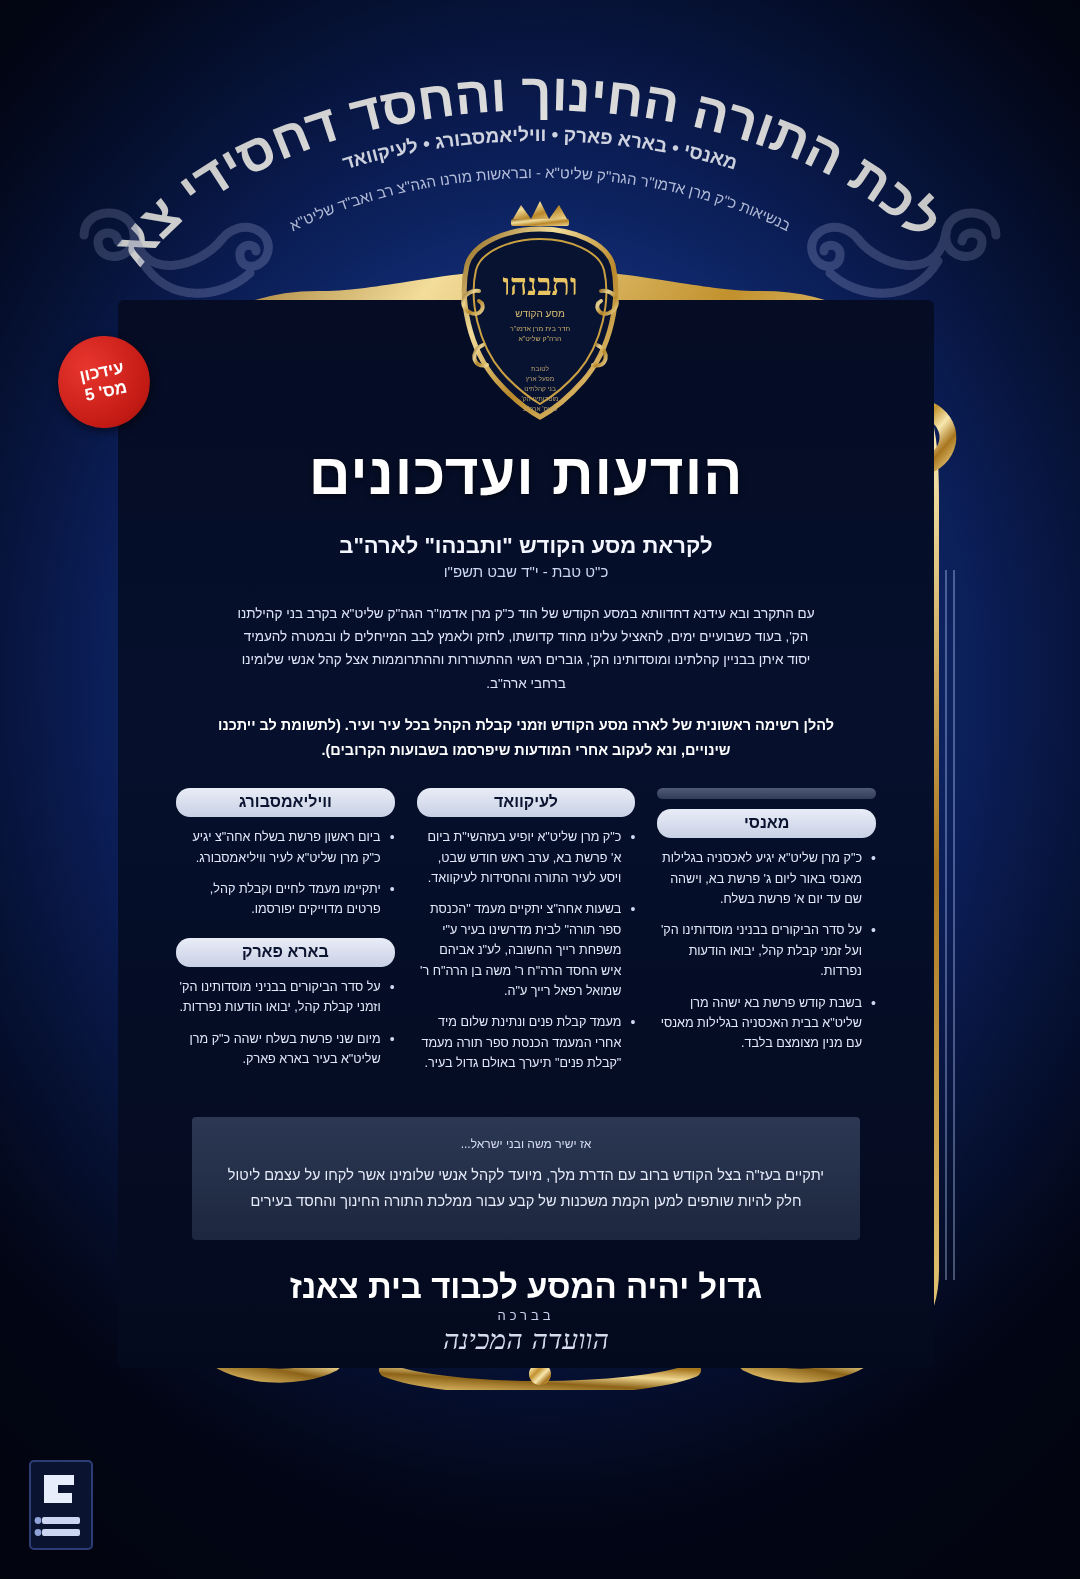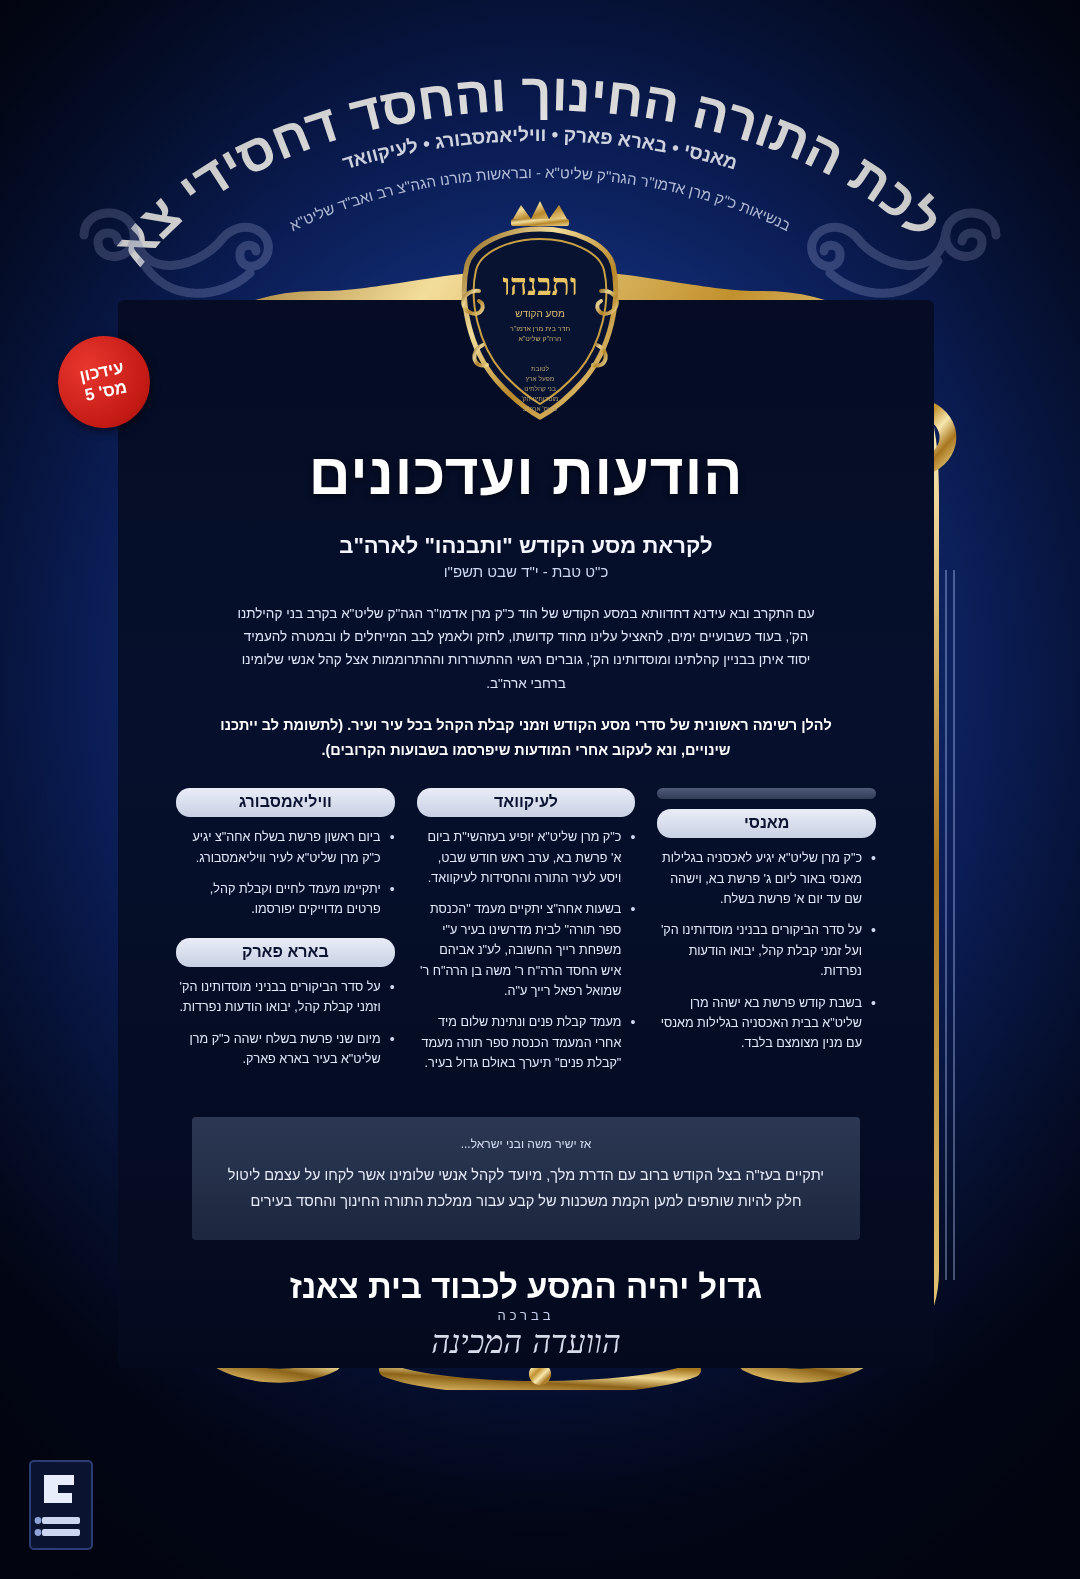--- a/index.html
+++ b/index.html
@@ -205,21 +205,21 @@
   }
   .foot-small {
     text-align: center;
     color: #c9d3ee;
     font-size: 13px;
     letter-spacing: 4px;
   }
   .foot-script {
     text-align: center;
     color: #e8eefd;
-    font-size: 32px;
+    font-size: 28px;
     font-family: "DejaVu Serif", serif;
     font-style: italic;
     opacity: .92;
   }
 
   
   .corner-logo {
     position: absolute;
     left: 28px; bottom: 28px;
     width: 66px; height: 92px;
@@ -370,21 +370,21 @@
     </div>
   </div>
 
   <div class="board">
 
     <h1 class="headline">הודעות ועדכונים</h1>
     <div class="sub-title">לקראת מסע הקודש "ותבנהו" לארה"ב</div>
     <div class="sub-dates">כ"ט טבת - י"ד שבט תשפ"ו</div>
 
     <p class="intro">עם התקרב ובא עידנא דחדוותא במסע הקודש של הוד כ"ק מרן אדמו"ר הגה"ק שליט"א בקרב בני קהילתנו הק', בעוד כשבועיים ימים, להאציל עלינו מהוד קדושתו, לחזק ולאמץ לבב המייחלים לו ובמטרה להעמיד יסוד איתן בבניין קהלתינו ומוסדותינו הק', גוברים רגשי ההתעוררות וההתרוממות אצל קהל אנשי שלומינו ברחבי ארה"ב.</p>
-    <p class="intro-bold">להלן רשימה ראשונית של סדרי מסע הקודש וזמני קבלת הקהל בכל עיר ועיר.
+    <p class="intro-bold">להלן רשימה ראשונית של לארה מסע הקודש וזמני קבלת הקהל בכל עיר ועיר.
 (לתשומת לב ייתכנו שינויים, ונא לעקוב אחרי המודעות שיפרסמו בשבועות הקרובים).</p>
 
     <div class="cols">
 
       <div class="col">
         <div class="col-head ghost"></div>
         <div class="col-head">מאנסי</div>
         <ul class="bullets">
           <li>כ"ק מרן שליט"א יגיע לאכסניה בגלילות מאנסי באור ליום ג' פרשת בא, וישהה שם עד יום א' פרשת בשלח.</li>
           <li>על סדר הביקורים בבניני מוסדותינו הק' ועל זמני קבלת קהל, יבואו הודעות נפרדות.</li>

